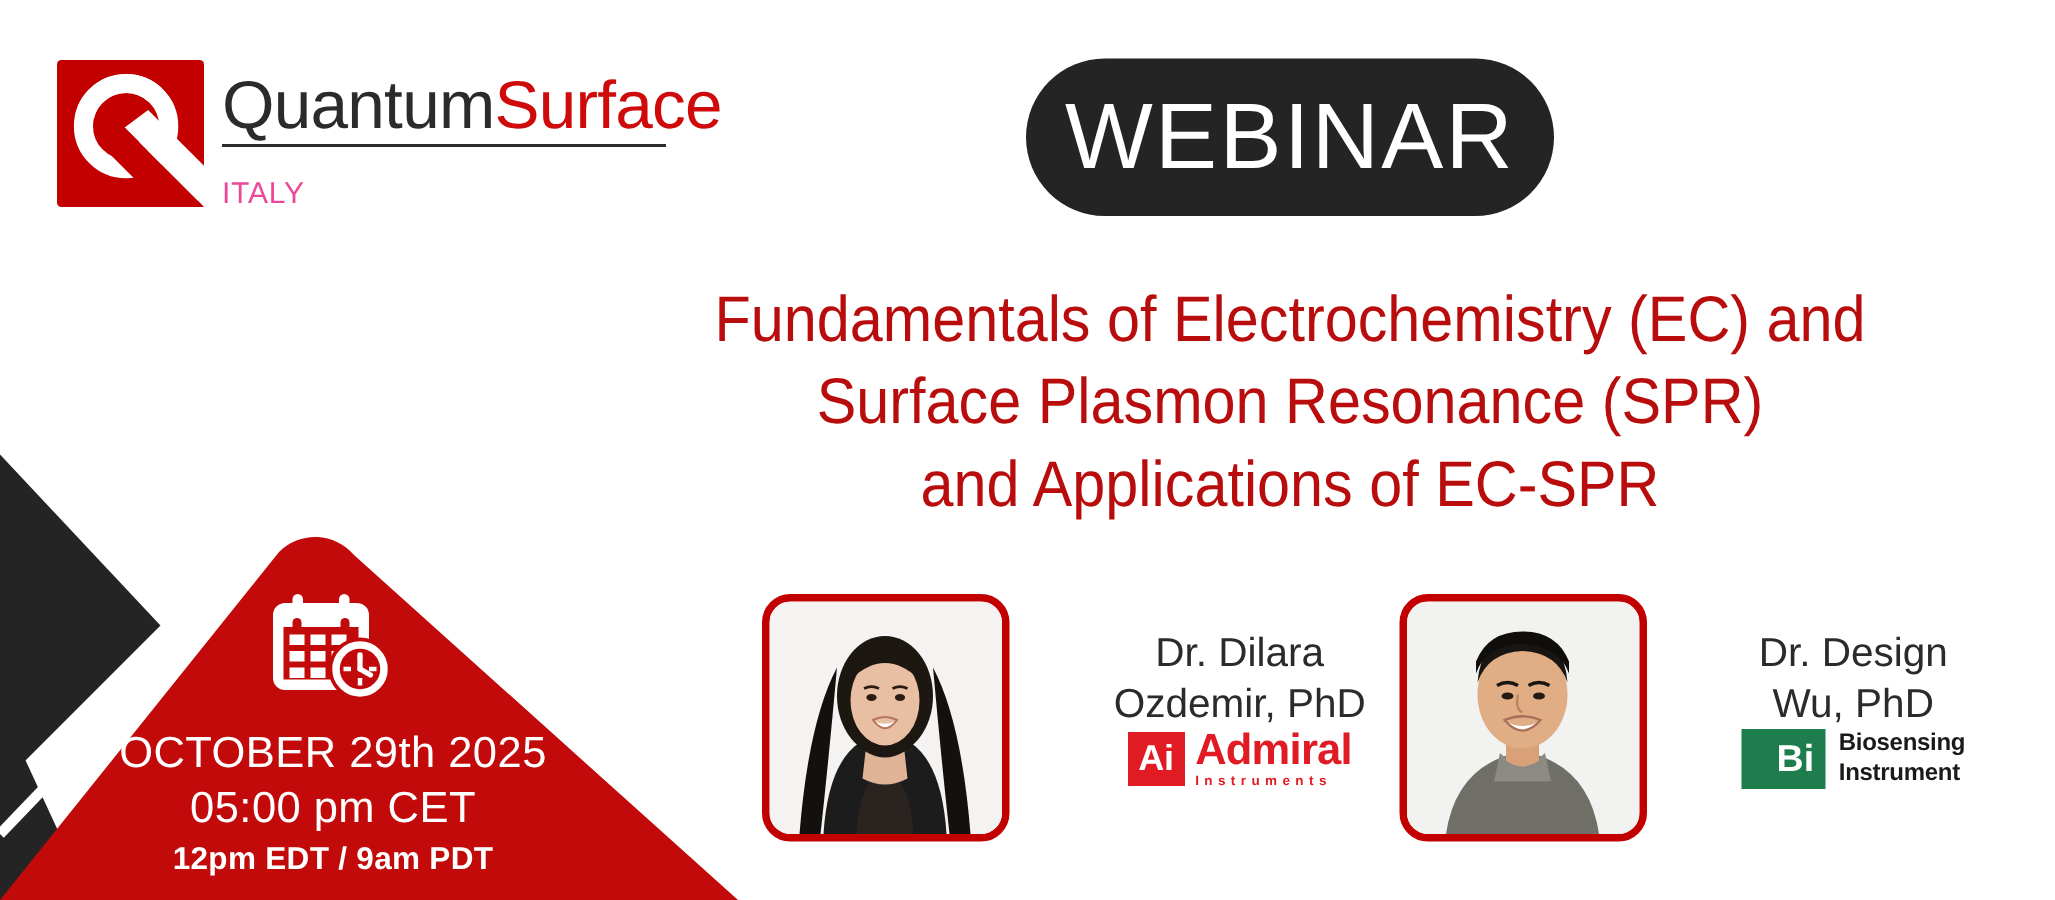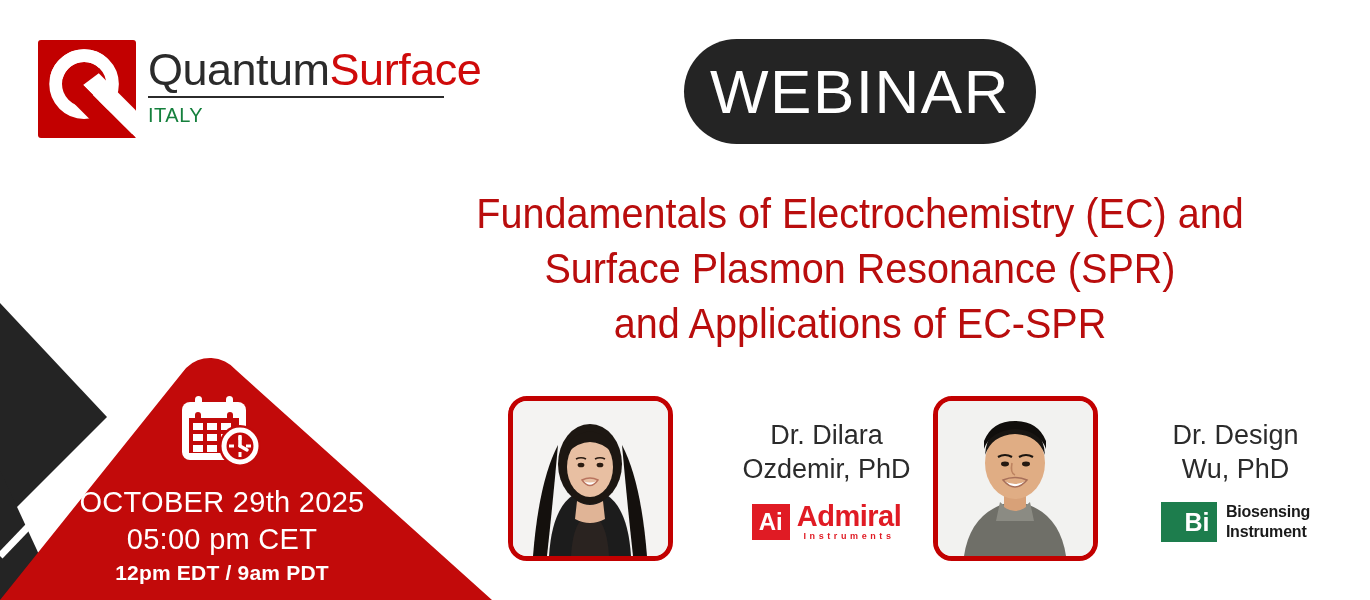--- a/index.html
+++ b/index.html
@@ -54,23 +54,23 @@
   .qd-word-quantum { color: #2b2b2b; }
   .qd-word-design  { color: #cf0a0a; }
   #qd-rule {
     height: 2px;
     background: #2b2b2b;
     margin-top: 3px;
     width: 296px;
   }
   #qd-italy {
     font-size: 20px;
-    color: #15803d;
+    color: #ec4899;
     letter-spacing: 0.5px;
-    margin-top: 6px;
+    margin-top: 20px;
   }
 
   
   #webinar-badge {
     position: absolute;
     left: 684px;
     top: 39px;
     width: 352px;
     height: 105px;
     background: #242424;
@@ -158,41 +158,40 @@
     padding-top: 22px;
     text-align: center;
     width: 215px;
   }
   .speaker-name {
     color: #2b2b2b;
     font-size: 27px;
     line-height: 34px;
   }
   .speaker-logo {
-    margin-top: 16px;
     display: flex;
     align-items: center;
     justify-content: center;
   }
 
   
   .admiral-badge {
     width: 38px;
     height: 36px;
     background: #e01b24;
     color: #ffffff;
     font-size: 24px;
     font-weight: bold;
     display: flex;
     align-items: center;
     justify-content: center;
     line-height: 1;
     flex: 0 0 auto;
   }
-  .admiral-text { margin-left: 7px; text-align: center; }
+  .admiral-text { margin-left: 7px; text-align: left; }
   .admiral-name {
     color: #e01b24;
     font-size: 29px;
     font-weight: bold;
     line-height: 28px;
     letter-spacing: -0.5px;
   }
   .admiral-sub {
     color: #e01b24;
     font-size: 9px;

